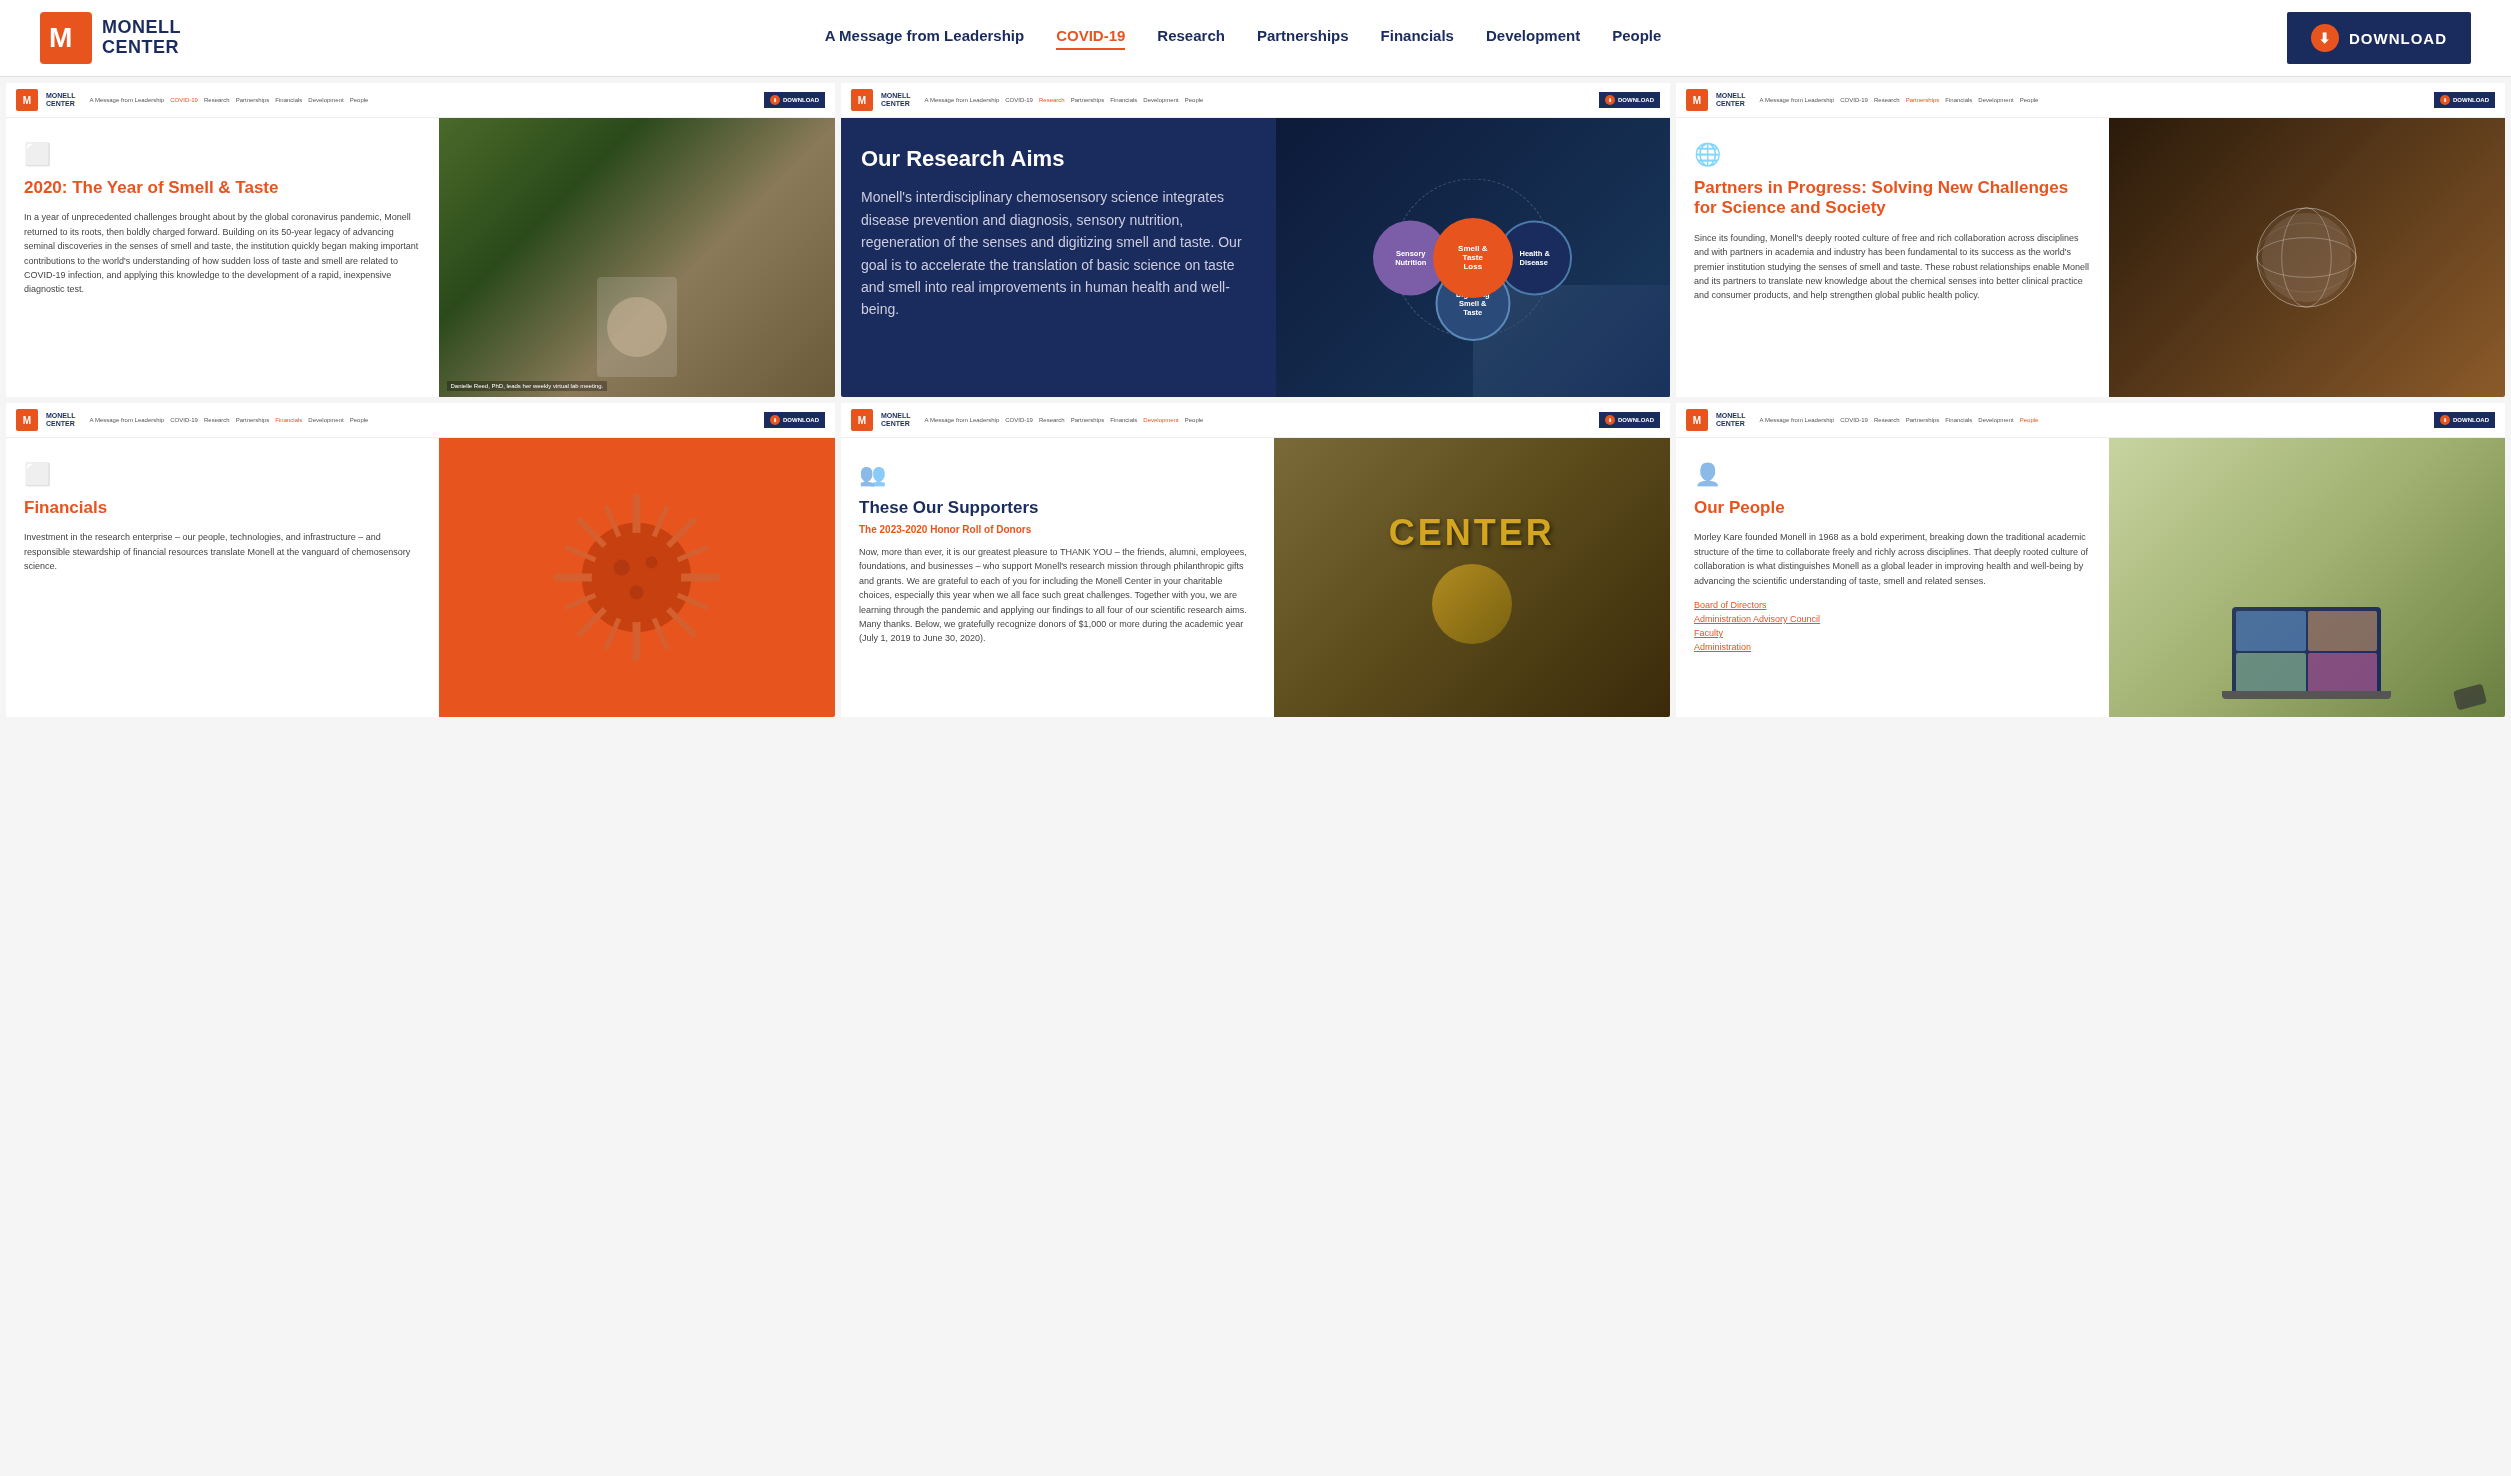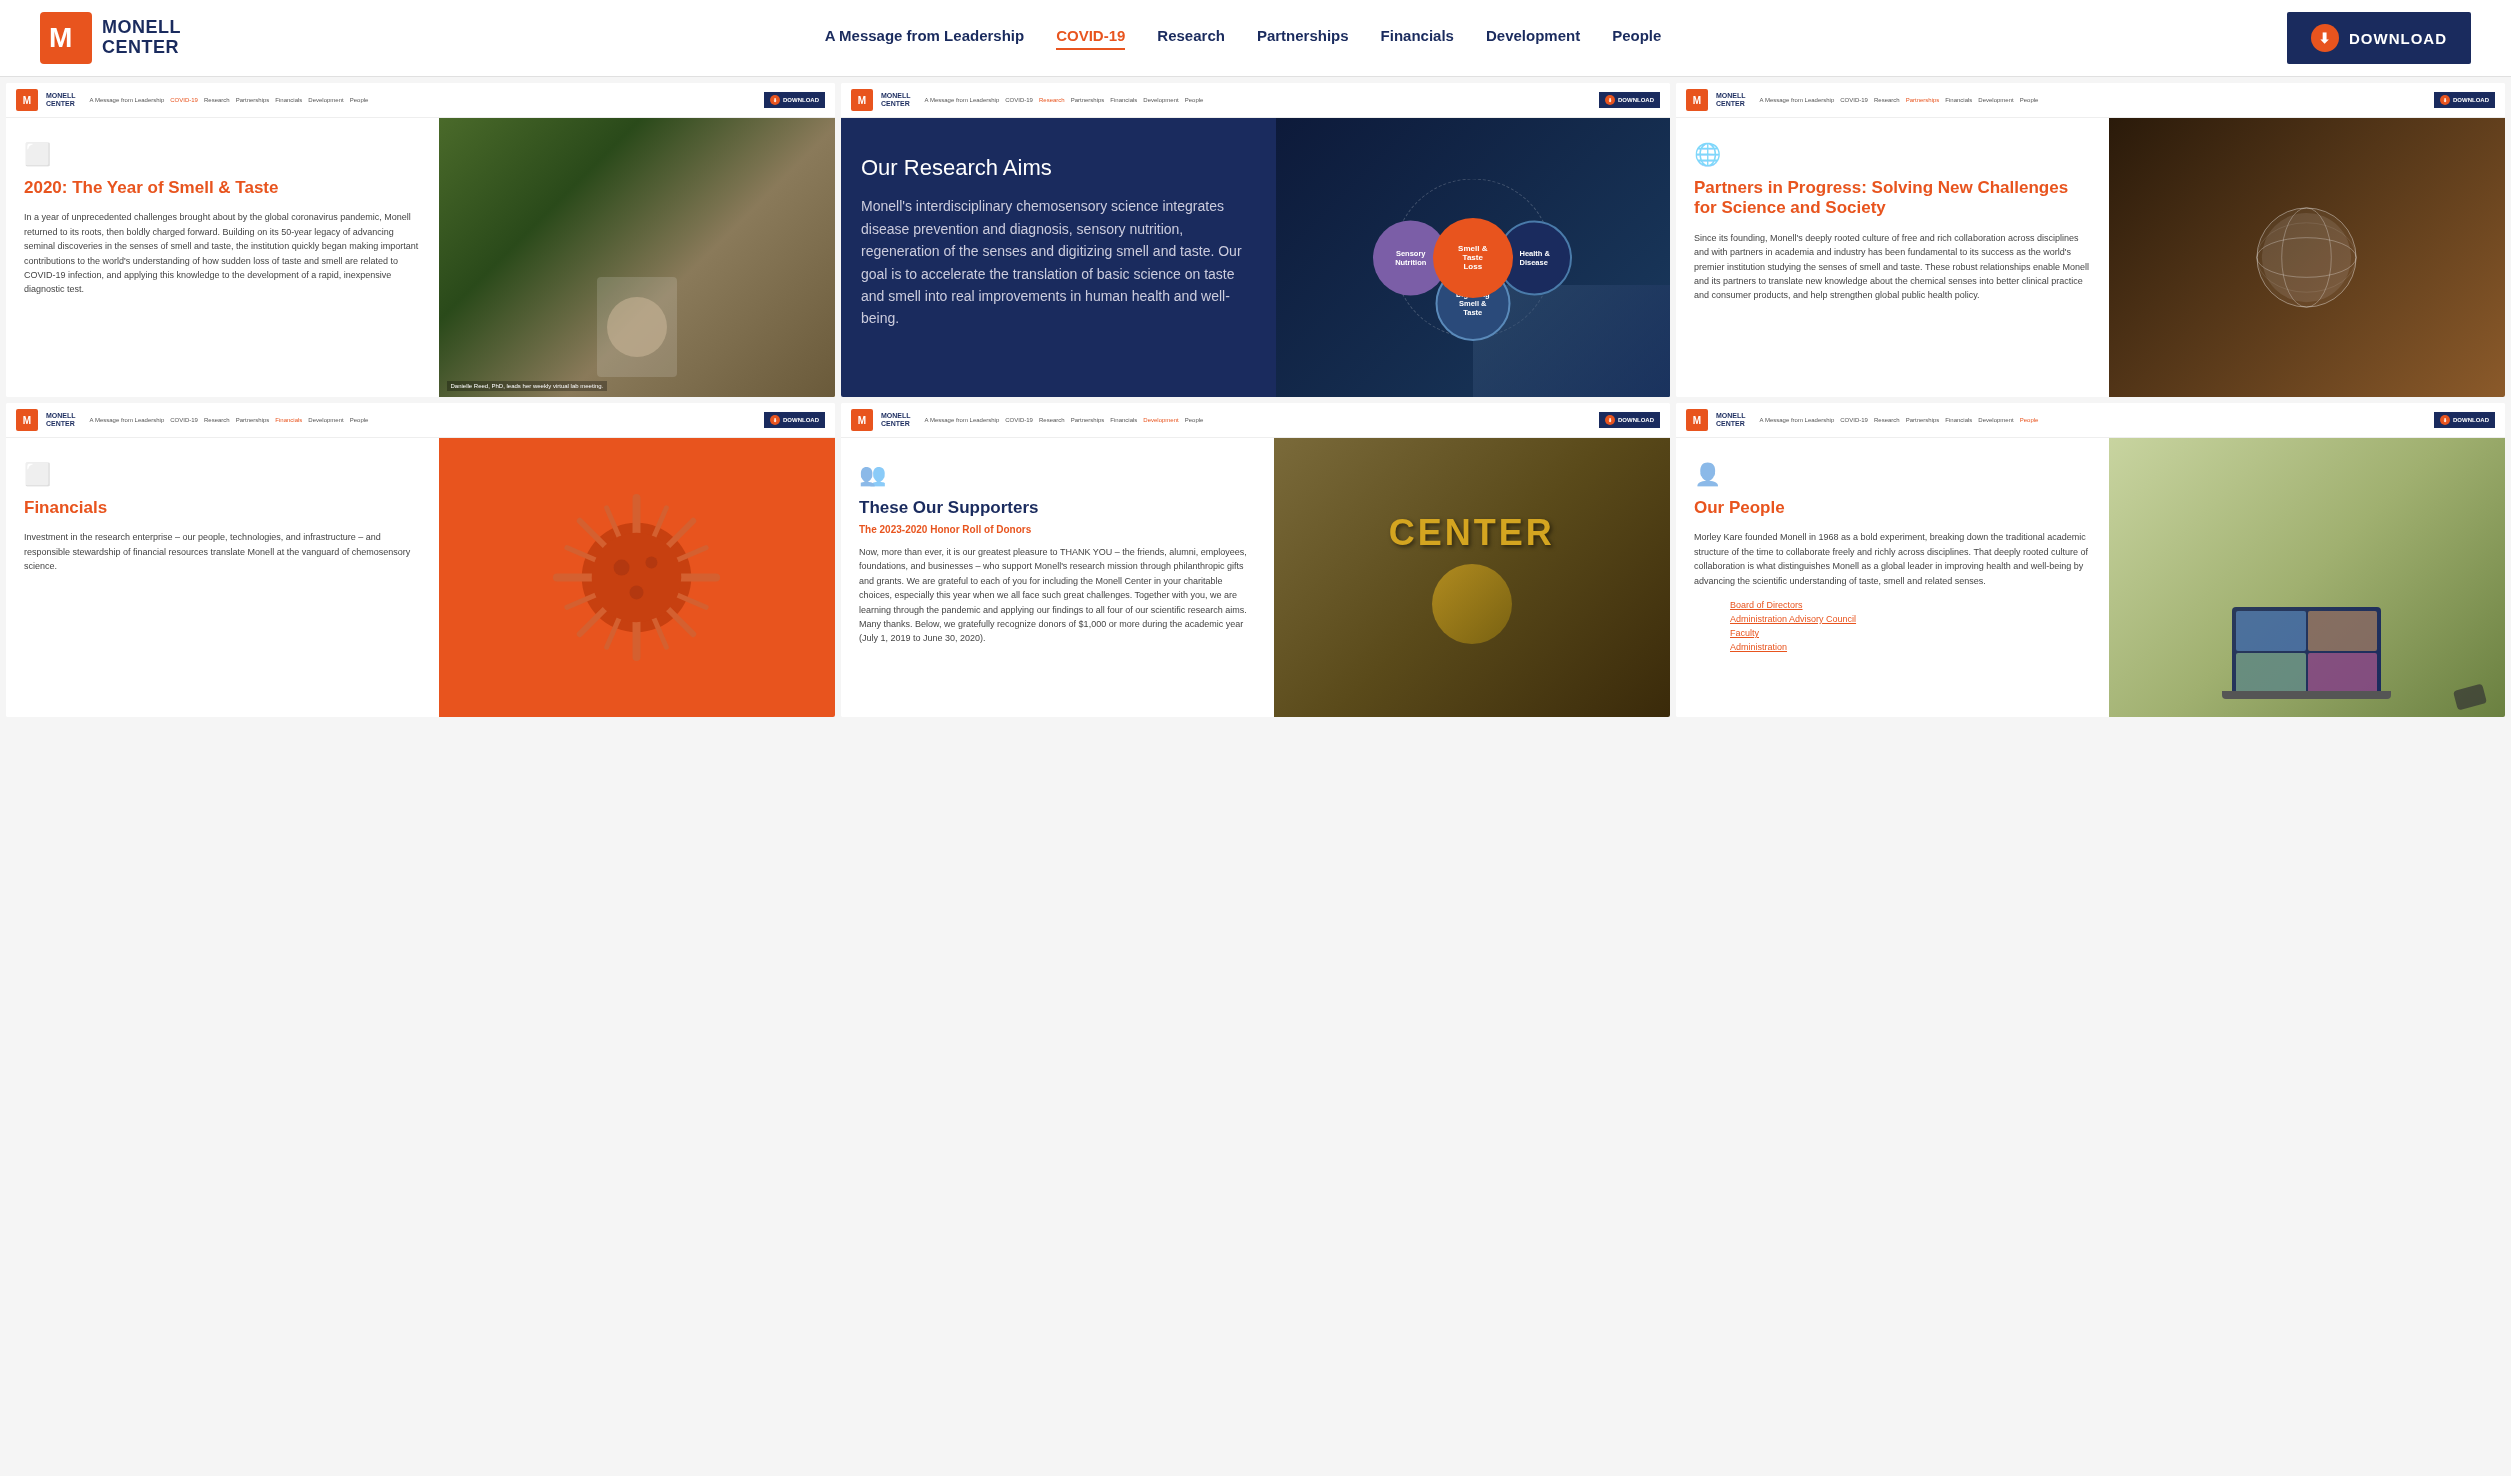--- a/index.html
+++ b/index.html
@@ -210,25 +210,24 @@
       min-height: 279px;
       display: flex;
     }
     .card-2 .research-content {
       flex: 1;
       padding: 28px 20px;
       color: #fff;
     }
     .card-2 .research-title {
       font-size: 22px;
-      font-weight: 400;
+      font-weight: 700;
       color: #fff;
       line-height: 1.2;
       margin-bottom: 14px;
-      margin-top: 9px;
     }
     .card-2 .research-desc {
       font-size: 14px;
       color: #ccd;
       line-height: 1.6;
     }
     .card-2 .research-diagram {
       flex: 1;
       position: relative;
       display: flex;
@@ -706,21 +705,21 @@
       <div class="mini-download">
         <div class="mini-dl-icon">⬇</div>
         DOWNLOAD
       </div>
     </div>
     <div class="card-body">
       <div class="card-content">
         <div class="card-icon">👤</div>
         <div class="card-title-orange">Our People</div>
         <div class="card-body-text">Morley Kare founded Monell in 1968 as a bold experiment, breaking down the traditional academic structure of the time to collaborate freely and richly across disciplines. That deeply rooted culture of collaboration is what distinguishes Monell as a global leader in improving health and well-being by advancing the scientific understanding of taste, smell and related senses.</div>
-        <div style="margin-top:12px;margin-left:36px;">
+        <div style="margin-top:12px;">
           <a class="card-link">Board of Directors</a>
           <a class="card-link">Administration Advisory Council</a>
           <a class="card-link">Faculty</a>
           <a class="card-link">Administration</a>
         </div>
       </div>
       <div class="card-image">
 
         <div style="width:100%;height:100%;background:linear-gradient(135deg,#c8d4a0 0%,#a0b070 50%,#6a8040 100%);position:relative;display:flex;align-items:flex-end;justify-content:center;padding-bottom:20px;">
 

